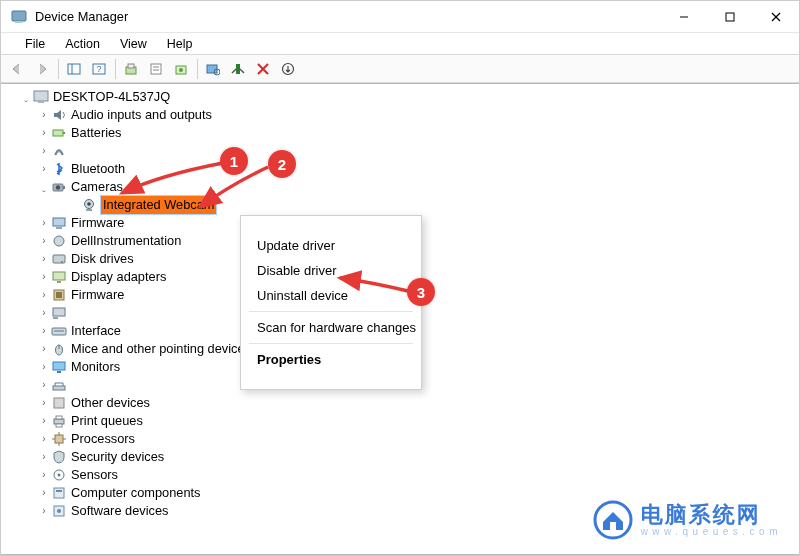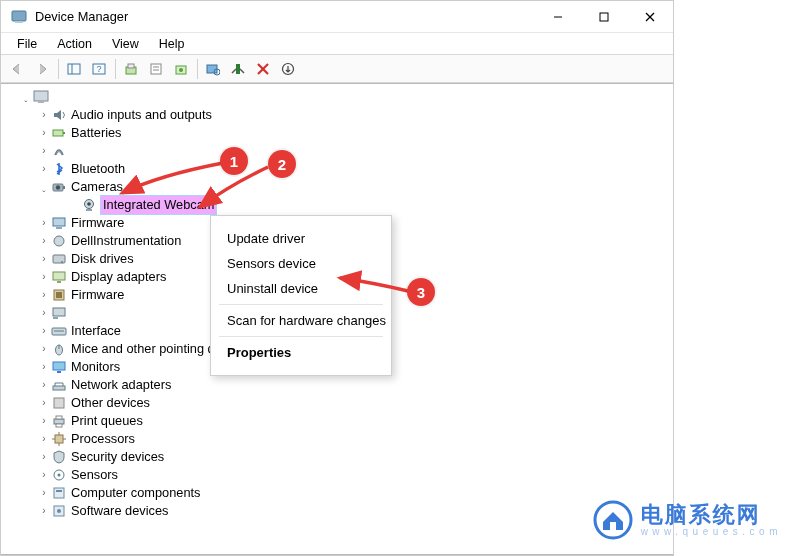--- a/index.html
+++ b/index.html
@@ -1,38 +1,38 @@
 <!DOCTYPE html>
 <html><head>
 <meta charset="utf-8">
 <style>
   * { box-sizing: border-box; font-family: "Segoe UI", Tahoma, sans-serif; }
   body { margin:0; width:800px; height:556px; background:#fff; position:relative; overflow:hidden; font-size:12.8px; color:#000; }
-  .window { width:674px; height:556px; display:flex; flex-direction:column; border:1px solid #ccc; }
+  .window { width:800px; height:556px; display:flex; flex-direction:column; border:1px solid #ccc; }
   .titlebar { height:32px; display:flex; align-items:center; padding-left:10px; background:#fff; border-bottom:1px solid #e6e6e6; }
   .titlebar .app-icon { width:16px; height:16px; margin-right:8px; display:inline-block; }
   .titlebar .title { flex:1; font-size:12.8px; }
   .winbtns { display:flex; height:100%; }
   .winbtn { width:46px; display:flex; align-items:center; justify-content:center; }
   .winbtn svg { width:10px; height:10px; }
-  .menubar { height:22px; display:flex; align-items:center; padding-left:6px; gap:0; border-bottom:1px solid #d8d8d8; font-size:12.5px;}
+  .menubar { height:22px; display:flex; align-items:center; padding-left:14px; gap:0; border-bottom:1px solid #d8d8d8; font-size:12.5px;}
   .menu-item { padding:3px 10px; }
   .toolbar { height:28px; display:flex; align-items:center; padding-left:4px; gap:0; border-bottom:1px solid #d8d8d8; background:#fafafa; }
   .tbtn { width:24px; height:22px; display:flex; align-items:center; justify-content:center; border:1px solid transparent; margin-right:1px; }
   .tsep { width:1px; height:20px; background:#d0d0d0; margin:0 3px; }
   .tree { flex:1; overflow:auto; padding:4px 6px 4px 6px; border-top:1px solid #b8b8b8; border-bottom:1px solid #b8b8b8; position:relative;}
   .node { display:flex; align-items:center; height:18px; line-height:18px; white-space:nowrap; }
   .caret { width:14px; text-align:center; color:#666; font-size:10px; }
   .caret.empty { visibility:hidden; }
   .node-icon { width:16px; height:16px; margin-right:4px; display:inline-flex; align-items:center; justify-content:center; }
   .root { margin-left:12px; }
   .cat { margin-left:30px; }
   .dev { margin-left:60px; }
-  .selected span.lbl { background:#f0abfc; outline:1px solid #a8d4ff; padding:0 2px; }
-  .context-menu { position:absolute; background:#fff; border:1px solid #cfcfcf; box-shadow:3px 3px 8px rgba(0,0,0,.18); padding:10px 2px; font-size:13px; }
+  .selected span.lbl { background:#f97316; outline:1px solid #a8d4ff; padding:0 2px; }
+  .context-menu { position:absolute; background:#fff; border:1px solid #cfcfcf; box-shadow:3px 3px 8px rgba(0,0,0,.18); padding:17px 2px; font-size:13px;margin-left:30px; }
   .cm-item { padding:5px 14px 5px 14px; white-space:nowrap; }
   .cm-sep { height:1px; background:#e3e3e3; margin:3px 6px; }
   .cm-bold { font-weight:bold; }
   .callout { position:absolute; width:28px; height:28px; border-radius:50%; background:#e53935; color:#fff; font-weight:bold; font-size:15px; display:flex; align-items:center; justify-content:center; box-shadow:0 0 0 2px rgba(0,0,0,.05);}
   .watermark-logo { position:absolute; right:18px; bottom:16px; display:flex; align-items:center; gap:8px;justify-content:center; }
   .watermark-text { font-family: "Microsoft YaHei", sans-serif; }
   .watermark-text .cn { font-size:22px; color:#3a7ad9; font-weight:bold; letter-spacing:2px; line-height:1;}
   .watermark-text .url { font-size:10px; color:#a8c6ea; letter-spacing:4.5px; }
   .arrow-svg { position:absolute; pointer-events:none; }
 </style>
@@ -149,20 +149,21 @@
 
   <div class="tree" id="treeHost">
       <div class="node root">
         <span class="caret">ˬ</span>
         <span class="node-icon">
           <svg width="16" height="16">
             <rect x="1" y="2" width="14" height="10" fill="#cfd9df" stroke="#7a8a94"></rect>
             <rect x="5" y="12" width="6" height="2" fill="#aab4bb"></rect>
           </svg>
         </span>
+        <span class="lbl">DESKTOP-4L537JQ</span>
       </div>
       <div class="node cat">
         <span class="caret">›</span>
         <span class="node-icon">
           <svg width="16" height="16">
             <path d="M3 6 h3 l4 -3 v10 l-4 -3 h-3 z" fill="#6a7f8d"></path>
             <path d="M12 5 q3 3 0 6" fill="none" stroke="#6a7f8d"></path>
           </svg>
         </span>
         <span class="lbl">Audio inputs and outputs</span>
@@ -306,21 +307,20 @@
         <span class="lbl">Monitors</span>
       </div>
       <div class="node cat">
         <span class="caret">›</span>
         <span class="node-icon">
           <svg width="16" height="16">
             <rect x="2" y="9" width="12" height="4" fill="#c9d2d8" stroke="#607d8b"></rect>
             <path d="M4 9 v-3 h8 v3" fill="none" stroke="#607d8b"></path>
           </svg>
         </span>
-        <span class="lbl">Network adapters</span>
       </div>
       <div class="node cat">
         <span class="caret">›</span>
         <span class="node-icon">
           <svg width="16" height="16">
             <rect x="3" y="3" width="10" height="10" fill="#d9d9d9" stroke="#888"></rect>
           </svg>
         </span>
         <span class="lbl">Other devices</span>
       </div>
@@ -386,21 +386,21 @@
           </svg>
         </span>
         <span class="lbl">Software devices</span>
       </div>
     </div>
 
 </div>
 
 <div class="context-menu" style="left:210px; top:215px; width:182px;">
   <div class="cm-item">Update driver</div>
-  <div class="cm-item">Sensors device</div>
+  <div class="cm-item">Disable driver</div>
   <div class="cm-item">Uninstall device</div>
   <div class="cm-sep"></div>
   <div class="cm-item">Scan for hardware changes</div>
   <div class="cm-sep"></div>
   <div class="cm-item cm-bold">Properties</div>
 </div>
 
 <svg class="arrow-svg" style="left:0;top:0;" width="800" height="556">
   <defs>
       <marker id="ah" markerWidth="8" markerHeight="8" refX="6" refY="3" orient="auto">

